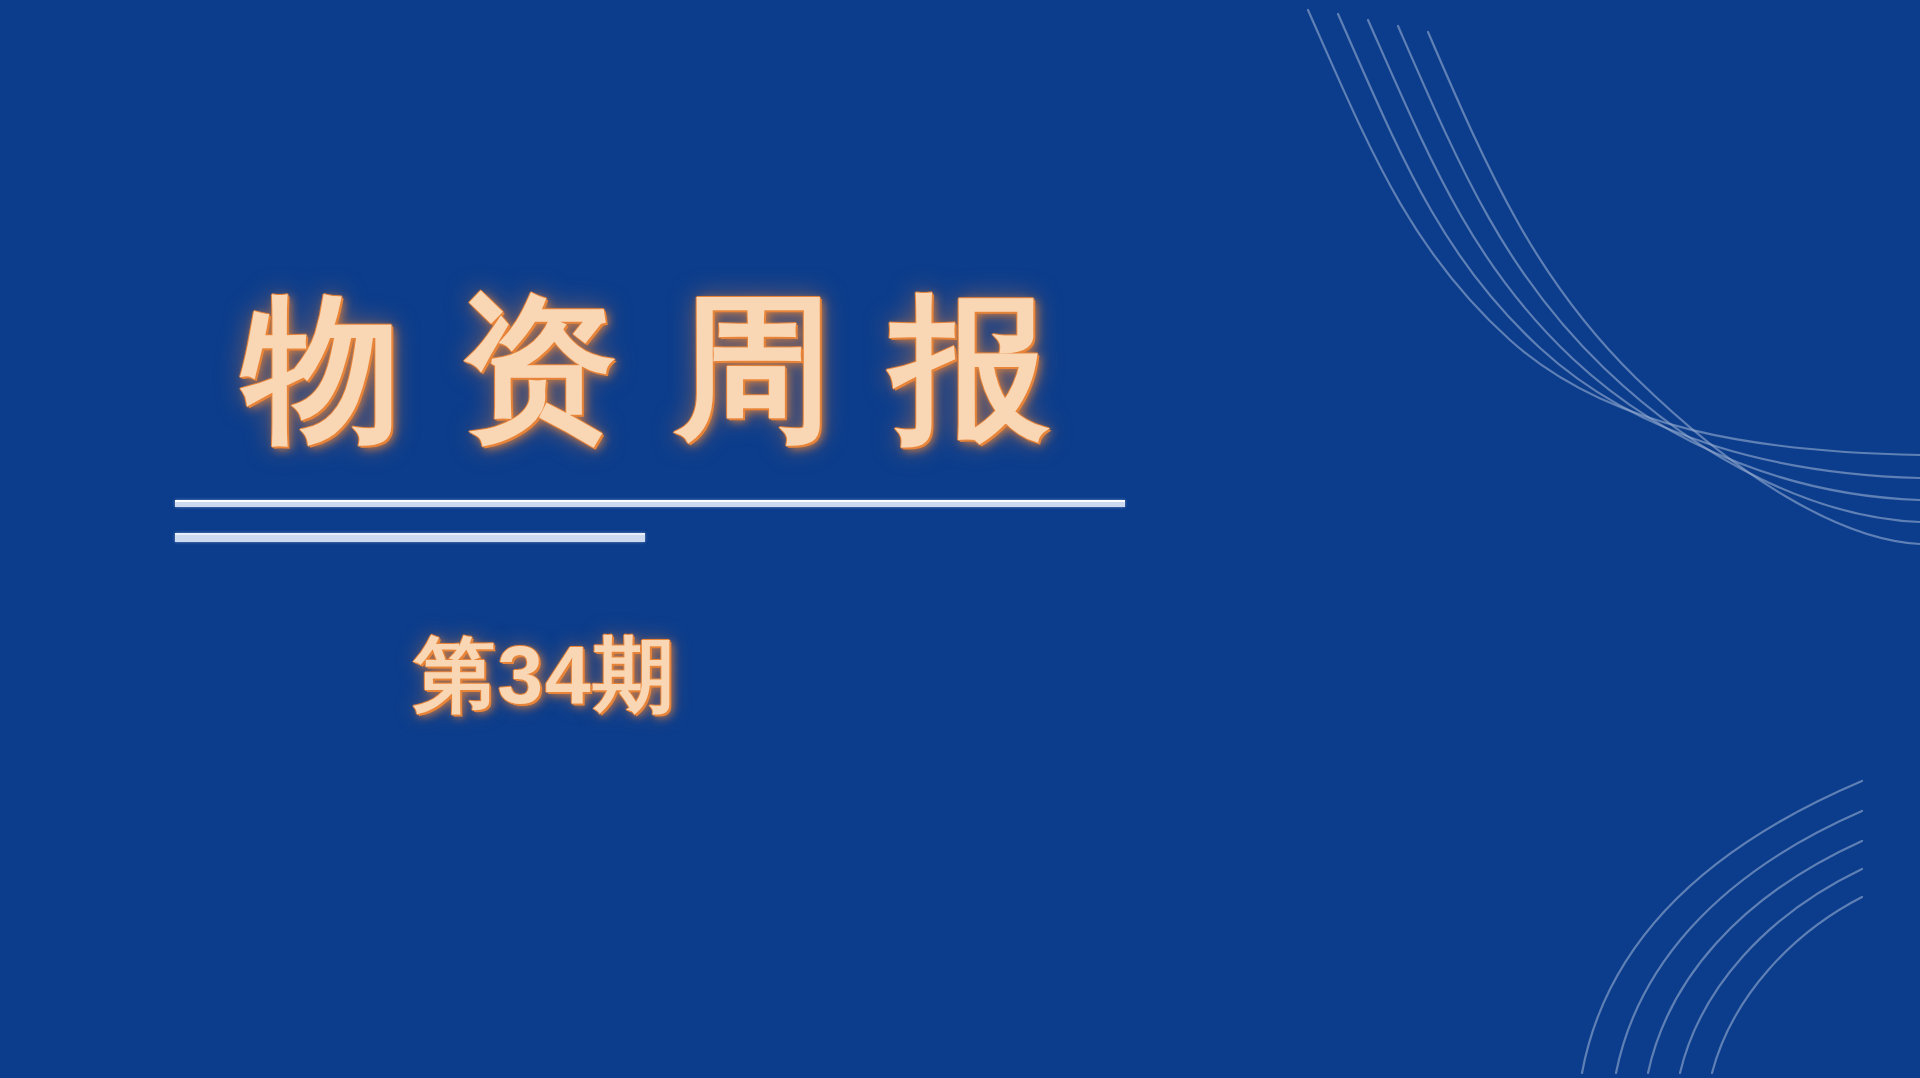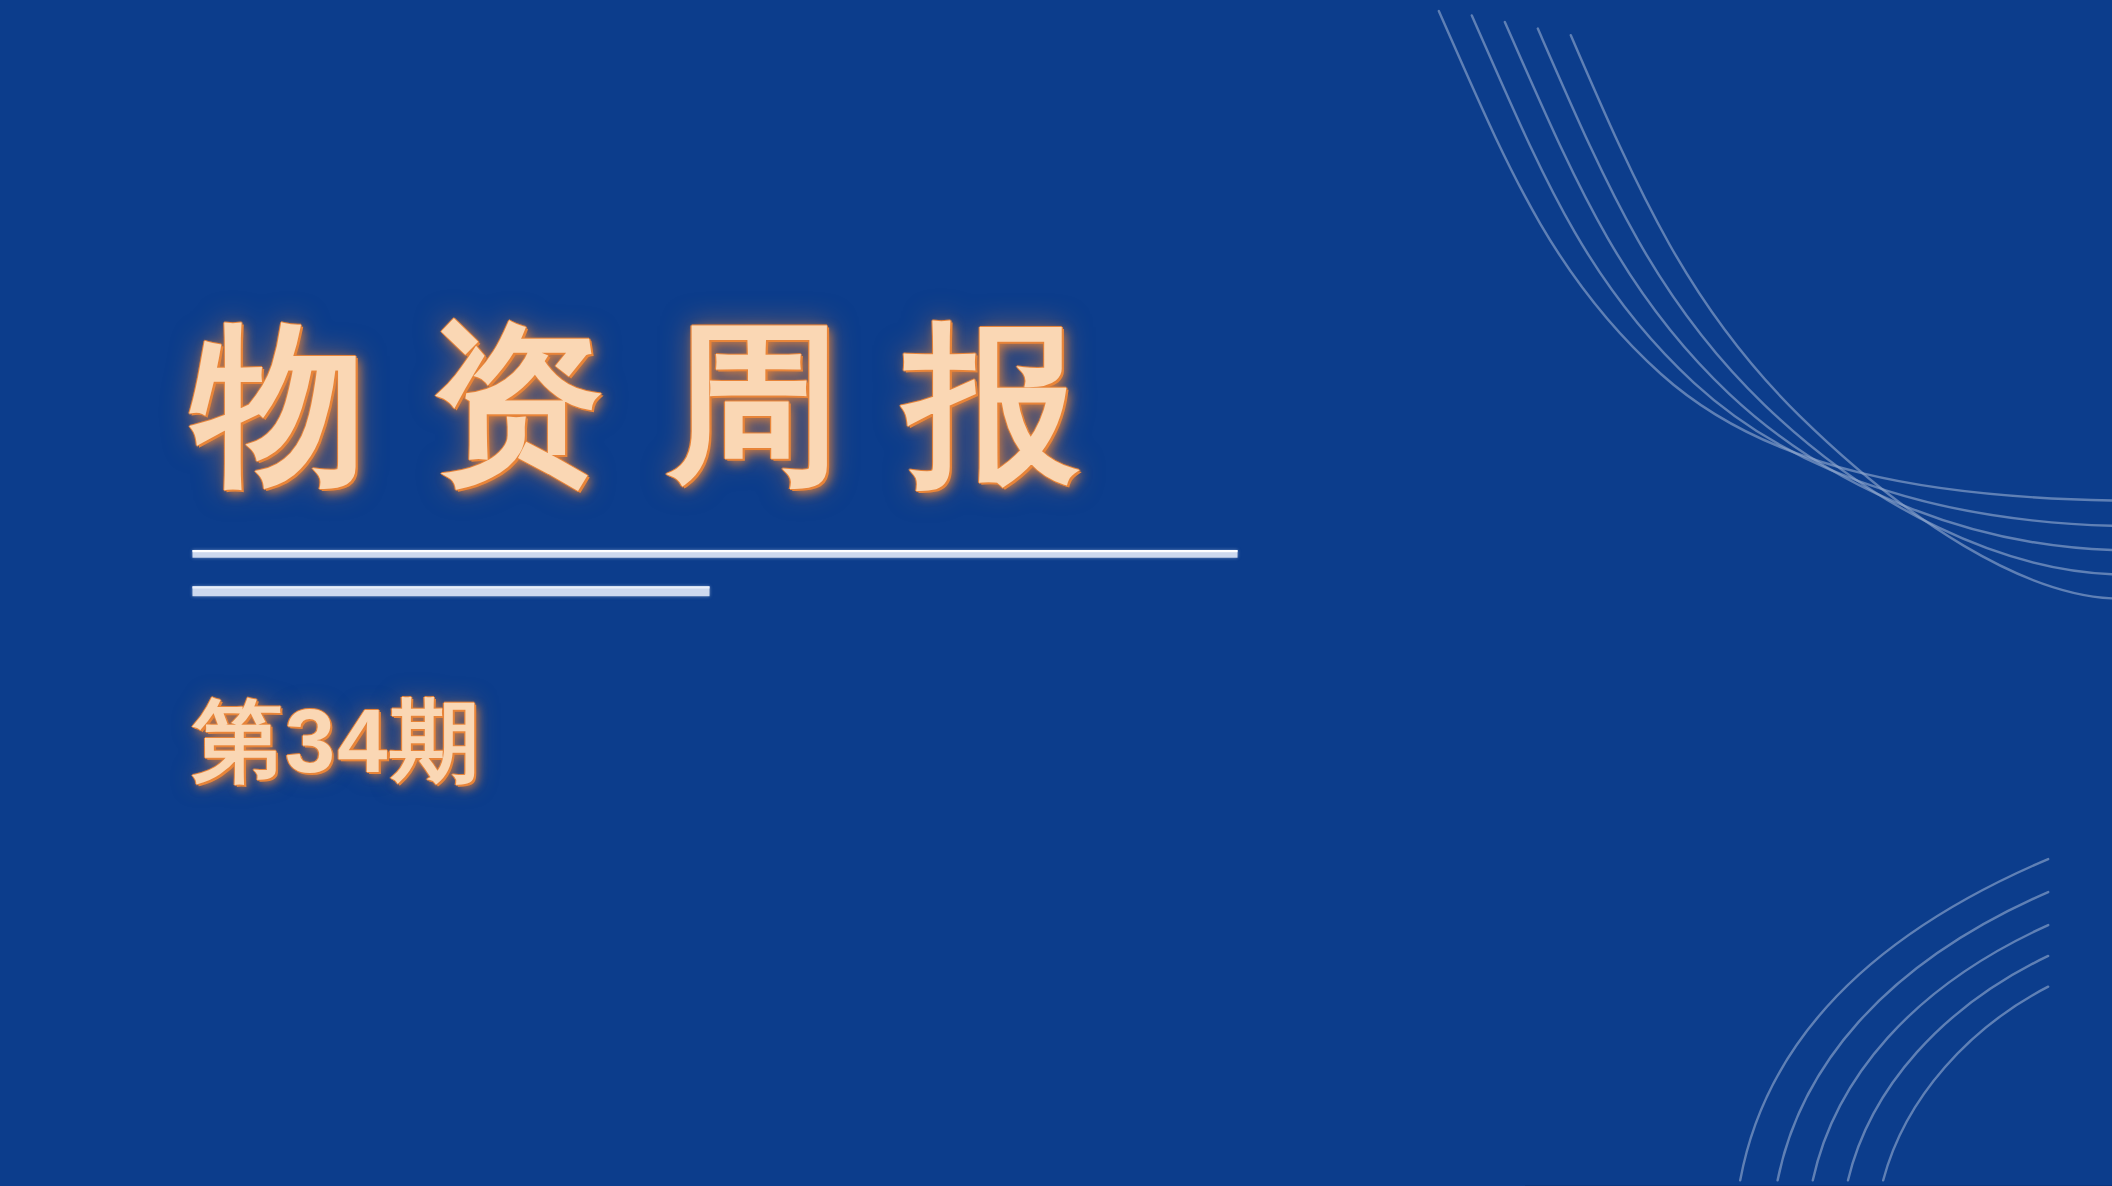--- a/index.html
+++ b/index.html
@@ -45,20 +45,21 @@
     stroke-opacity: 0.62;
     stroke-linecap: round;
   }
 
   
   #title-block {
     position: absolute;
     left: 175px;
     top: 288px;
     width: 1000px;
+    text-align: center;
   }
 
   #page-title {
     margin: 0;
     font-size: 158px;
     line-height: 1.02;
     font-weight: 700;
     letter-spacing: 58px;
     white-space: nowrap;
     color: #fad7b4;
@@ -94,21 +95,21 @@
     height: 7px;
     border-top: 2px solid #e9eff9;
   }
 
   
   #issue-label {
     position: absolute;
     left: 175px;
     top: 630px;
     width: 740px;
-    text-align: left;
+    text-align: center;
     margin: 0;
     font-size: 82px;
     line-height: 1.1;
     font-weight: 700;
     letter-spacing: 2px;
     white-space: nowrap;
     color: #fad7b4;
     text-shadow:
        0 0 2px  #e8853a,
        1px 0    #e8853a,

